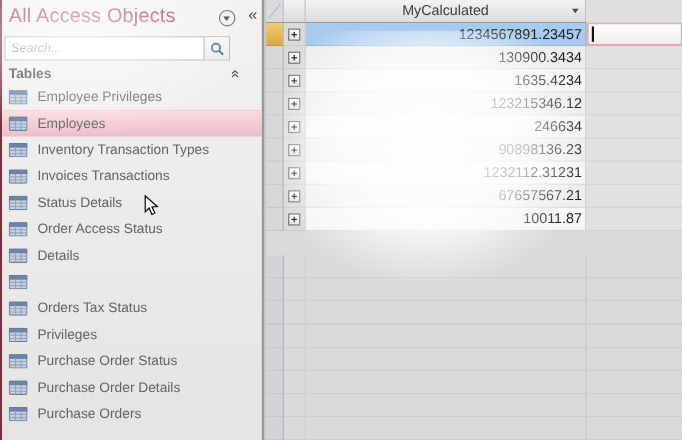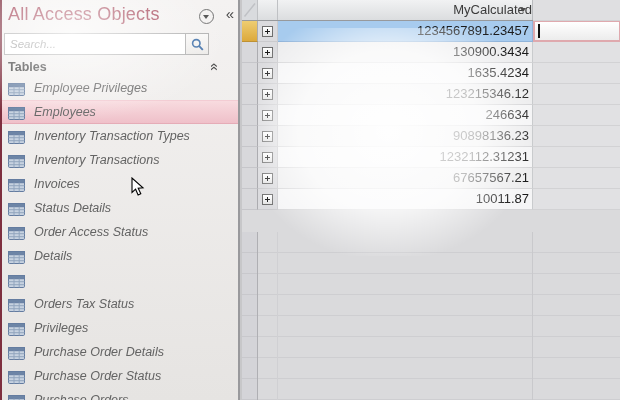--- a/index.html
+++ b/index.html
@@ -26,37 +26,37 @@
   .search-row input::placeholder{color:#9B9B9B;font-style:italic;}
   .search-btn{width:23px;border:none;border-left:1px solid #AFAFAF;background:linear-gradient(#F9F8F7,#ECEAE8);
        display:flex;align-items:center;justify-content:center;padding:0;cursor:pointer;}
 
   .group-header{position:absolute;left:2px;top:58px;width:232px;height:20px;}
   .group-label{position:absolute;left:4px;top:2px;font-size:12.5px;font-weight:bold;color:#3C3C3C;}
   .group-collapse{position:absolute;right:17px;top:2px;font-size:14px;color:#4A4A4A;
        transform:rotate(90deg);display:inline-block;line-height:14px;}
 
   .nav-items{position:absolute;left:0;top:76px;width:236px;}
-  .nav-item{height:24px;display:flex;align-items:center;padding-left:6px;box-sizing:border-box;font-style:italic;}
+  .nav-item{height:24px;display:flex;align-items:center;padding-left:6px;box-sizing:border-box;}
   .nav-item.selected{background:linear-gradient(#F8DBDF,#EFC0C9);border-top:1px solid #F3CCD3;border-bottom:1px solid #E5ACB7;}
   .nav-item .icon{width:17px;height:13px;margin-right:9px;flex:0 0 17px;}
   .nav-item .nav-label{font-size:12.5px;color:#636363;white-space:nowrap;}
 
   
   .separator{position:absolute;left:238px;top:0;width:4px;height:400px;
        background:linear-gradient(90deg,#99999C 0 2px,#C7C7C9 2px 4px);}
 
   
   .sheet{position:absolute;left:242px;top:0;width:378px;height:400px;background:#DADADC;overflow:hidden;}
 
   .sheet-header{position:absolute;left:0;top:0;width:378px;height:20px;display:flex;border-bottom:1px solid #97999C;}
   .h-corner{width:16px;box-sizing:border-box;border-right:1px solid #BFC1C4;background:#D9DBDE;position:relative;}
   .h-gutter{width:20px;box-sizing:border-box;border-right:1px solid #BFC1C4;background:linear-gradient(#F1F2F3,#DBDDDF);}
   .h-col{width:255px;box-sizing:border-box;border-right:1px solid #B9BBBE;background:linear-gradient(#F1F2F3,#DBDDDF);
-       position:relative;text-align:right;font-size:13px;color:#3B3B3B;line-height:20px;}
+       position:relative;text-align:center;font-size:13px;color:#3B3B3B;line-height:20px;}
   .h-add{width:87px;box-sizing:border-box;background:linear-gradient(#FAF0B4,#F2DD89);
        font-style:italic;color:#80754E;font-size:13px;line-height:20px;padding-left:5px;position:relative;overflow:hidden;}
   .drop-arrow{position:absolute;right:6px;top:8px;width:0;height:0;
        border-left:3.5px solid transparent;border-right:3.5px solid transparent;border-top:4.5px solid #4A4A4A;}
   .h-add .drop-arrow{right:1px;border-top-color:#8A8158;}
 
   .rows{position:absolute;left:0;top:21px;width:378px;}
   .row{display:flex;height:21px;}
   .cell-sel{width:16px;box-sizing:border-box;background:#D8D8DB;border-right:1px solid #ACACB0;border-bottom:1px solid #C6C6CA;
        display:flex;align-items:center;justify-content:center;}
@@ -179,34 +179,21 @@
     <span class="icon">
       <svg width="17" height="13" viewBox="0 0 17 13">
         <rect x="0.5" y="0.5" width="16" height="12" rx="1.2" fill="#C7D2E0" stroke="#647CA0"></rect>
         <rect x="0.5" y="0.5" width="16" height="3.2" fill="#6D85A6" stroke="#647CA0"></rect>
         <line x1="6" y1="3.7" x2="6" y2="12.5" stroke="#92A5BE" stroke-width="1"></line>
         <line x1="11.2" y1="3.7" x2="11.2" y2="12.5" stroke="#92A5BE" stroke-width="1"></line>
         <line x1="0.5" y1="6.7" x2="16.5" y2="6.7" stroke="#92A5BE" stroke-width="1"></line>
         <line x1="0.5" y1="9.7" x2="16.5" y2="9.7" stroke="#92A5BE" stroke-width="1"></line>
       </svg>
     </span>
-    <span class="nav-label">Inventory Transactions</span>
-  </div>
-        <div class="nav-item">
-    <span class="icon">
-      <svg width="17" height="13" viewBox="0 0 17 13">
-        <rect x="0.5" y="0.5" width="16" height="12" rx="1.2" fill="#C7D2E0" stroke="#647CA0"></rect>
-        <rect x="0.5" y="0.5" width="16" height="3.2" fill="#6D85A6" stroke="#647CA0"></rect>
-        <line x1="6" y1="3.7" x2="6" y2="12.5" stroke="#92A5BE" stroke-width="1"></line>
-        <line x1="11.2" y1="3.7" x2="11.2" y2="12.5" stroke="#92A5BE" stroke-width="1"></line>
-        <line x1="0.5" y1="6.7" x2="16.5" y2="6.7" stroke="#92A5BE" stroke-width="1"></line>
-        <line x1="0.5" y1="9.7" x2="16.5" y2="9.7" stroke="#92A5BE" stroke-width="1"></line>
-      </svg>
-    </span>
-    <span class="nav-label">Invoices</span>
+    <span class="nav-label">Invoices Transactions</span>
   </div>
         <div class="nav-item">
     <span class="icon">
       <svg width="17" height="13" viewBox="0 0 17 13">
         <rect x="0.5" y="0.5" width="16" height="12" rx="1.2" fill="#C7D2E0" stroke="#647CA0"></rect>
         <rect x="0.5" y="0.5" width="16" height="3.2" fill="#6D85A6" stroke="#647CA0"></rect>
         <line x1="6" y1="3.7" x2="6" y2="12.5" stroke="#92A5BE" stroke-width="1"></line>
         <line x1="11.2" y1="3.7" x2="11.2" y2="12.5" stroke="#92A5BE" stroke-width="1"></line>
         <line x1="0.5" y1="6.7" x2="16.5" y2="6.7" stroke="#92A5BE" stroke-width="1"></line>
         <line x1="0.5" y1="9.7" x2="16.5" y2="9.7" stroke="#92A5BE" stroke-width="1"></line>
@@ -282,34 +269,34 @@
     <span class="icon">
       <svg width="17" height="13" viewBox="0 0 17 13">
         <rect x="0.5" y="0.5" width="16" height="12" rx="1.2" fill="#C7D2E0" stroke="#647CA0"></rect>
         <rect x="0.5" y="0.5" width="16" height="3.2" fill="#6D85A6" stroke="#647CA0"></rect>
         <line x1="6" y1="3.7" x2="6" y2="12.5" stroke="#92A5BE" stroke-width="1"></line>
         <line x1="11.2" y1="3.7" x2="11.2" y2="12.5" stroke="#92A5BE" stroke-width="1"></line>
         <line x1="0.5" y1="6.7" x2="16.5" y2="6.7" stroke="#92A5BE" stroke-width="1"></line>
         <line x1="0.5" y1="9.7" x2="16.5" y2="9.7" stroke="#92A5BE" stroke-width="1"></line>
       </svg>
     </span>
+    <span class="nav-label">Purchase Order Status</span>
+  </div>
+        <div class="nav-item">
+    <span class="icon">
+      <svg width="17" height="13" viewBox="0 0 17 13">
+        <rect x="0.5" y="0.5" width="16" height="12" rx="1.2" fill="#C7D2E0" stroke="#647CA0"></rect>
+        <rect x="0.5" y="0.5" width="16" height="3.2" fill="#6D85A6" stroke="#647CA0"></rect>
+        <line x1="6" y1="3.7" x2="6" y2="12.5" stroke="#92A5BE" stroke-width="1"></line>
+        <line x1="11.2" y1="3.7" x2="11.2" y2="12.5" stroke="#92A5BE" stroke-width="1"></line>
+        <line x1="0.5" y1="6.7" x2="16.5" y2="6.7" stroke="#92A5BE" stroke-width="1"></line>
+        <line x1="0.5" y1="9.7" x2="16.5" y2="9.7" stroke="#92A5BE" stroke-width="1"></line>
+      </svg>
+    </span>
     <span class="nav-label">Purchase Order Details</span>
-  </div>
-        <div class="nav-item">
-    <span class="icon">
-      <svg width="17" height="13" viewBox="0 0 17 13">
-        <rect x="0.5" y="0.5" width="16" height="12" rx="1.2" fill="#C7D2E0" stroke="#647CA0"></rect>
-        <rect x="0.5" y="0.5" width="16" height="3.2" fill="#6D85A6" stroke="#647CA0"></rect>
-        <line x1="6" y1="3.7" x2="6" y2="12.5" stroke="#92A5BE" stroke-width="1"></line>
-        <line x1="11.2" y1="3.7" x2="11.2" y2="12.5" stroke="#92A5BE" stroke-width="1"></line>
-        <line x1="0.5" y1="6.7" x2="16.5" y2="6.7" stroke="#92A5BE" stroke-width="1"></line>
-        <line x1="0.5" y1="9.7" x2="16.5" y2="9.7" stroke="#92A5BE" stroke-width="1"></line>
-      </svg>
-    </span>
-    <span class="nav-label">Purchase Order Status</span>
   </div>
         <div class="nav-item">
     <span class="icon">
       <svg width="17" height="13" viewBox="0 0 17 13">
         <rect x="0.5" y="0.5" width="16" height="12" rx="1.2" fill="#C7D2E0" stroke="#647CA0"></rect>
         <rect x="0.5" y="0.5" width="16" height="3.2" fill="#6D85A6" stroke="#647CA0"></rect>
         <line x1="6" y1="3.7" x2="6" y2="12.5" stroke="#92A5BE" stroke-width="1"></line>
         <line x1="11.2" y1="3.7" x2="11.2" y2="12.5" stroke="#92A5BE" stroke-width="1"></line>
         <line x1="0.5" y1="6.7" x2="16.5" y2="6.7" stroke="#92A5BE" stroke-width="1"></line>
         <line x1="0.5" y1="9.7" x2="16.5" y2="9.7" stroke="#92A5BE" stroke-width="1"></line>

